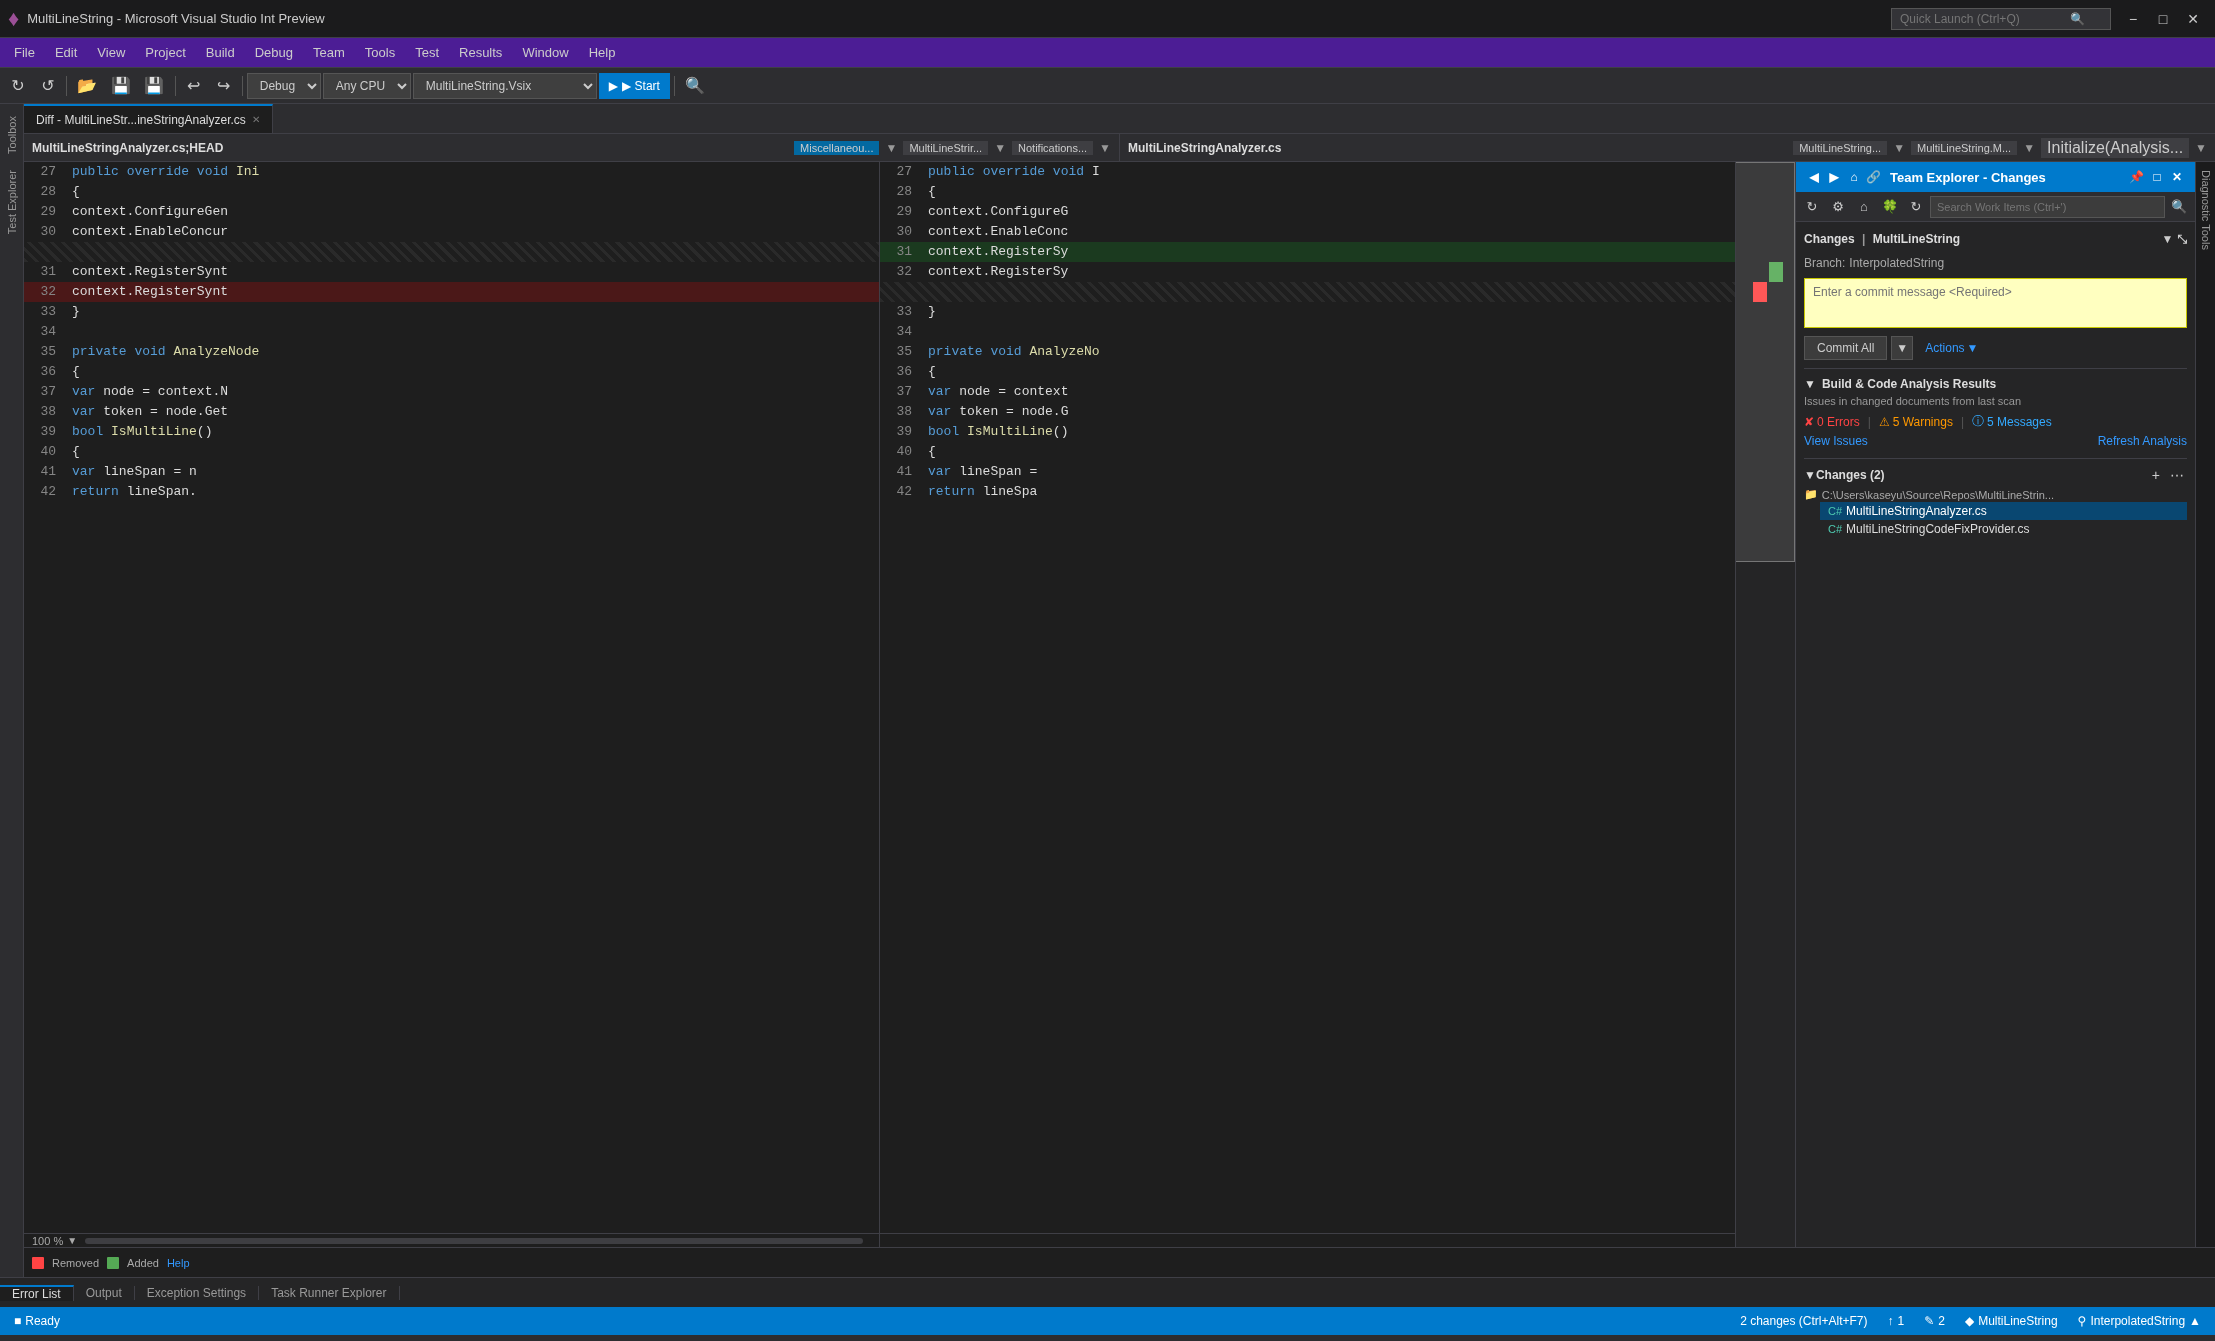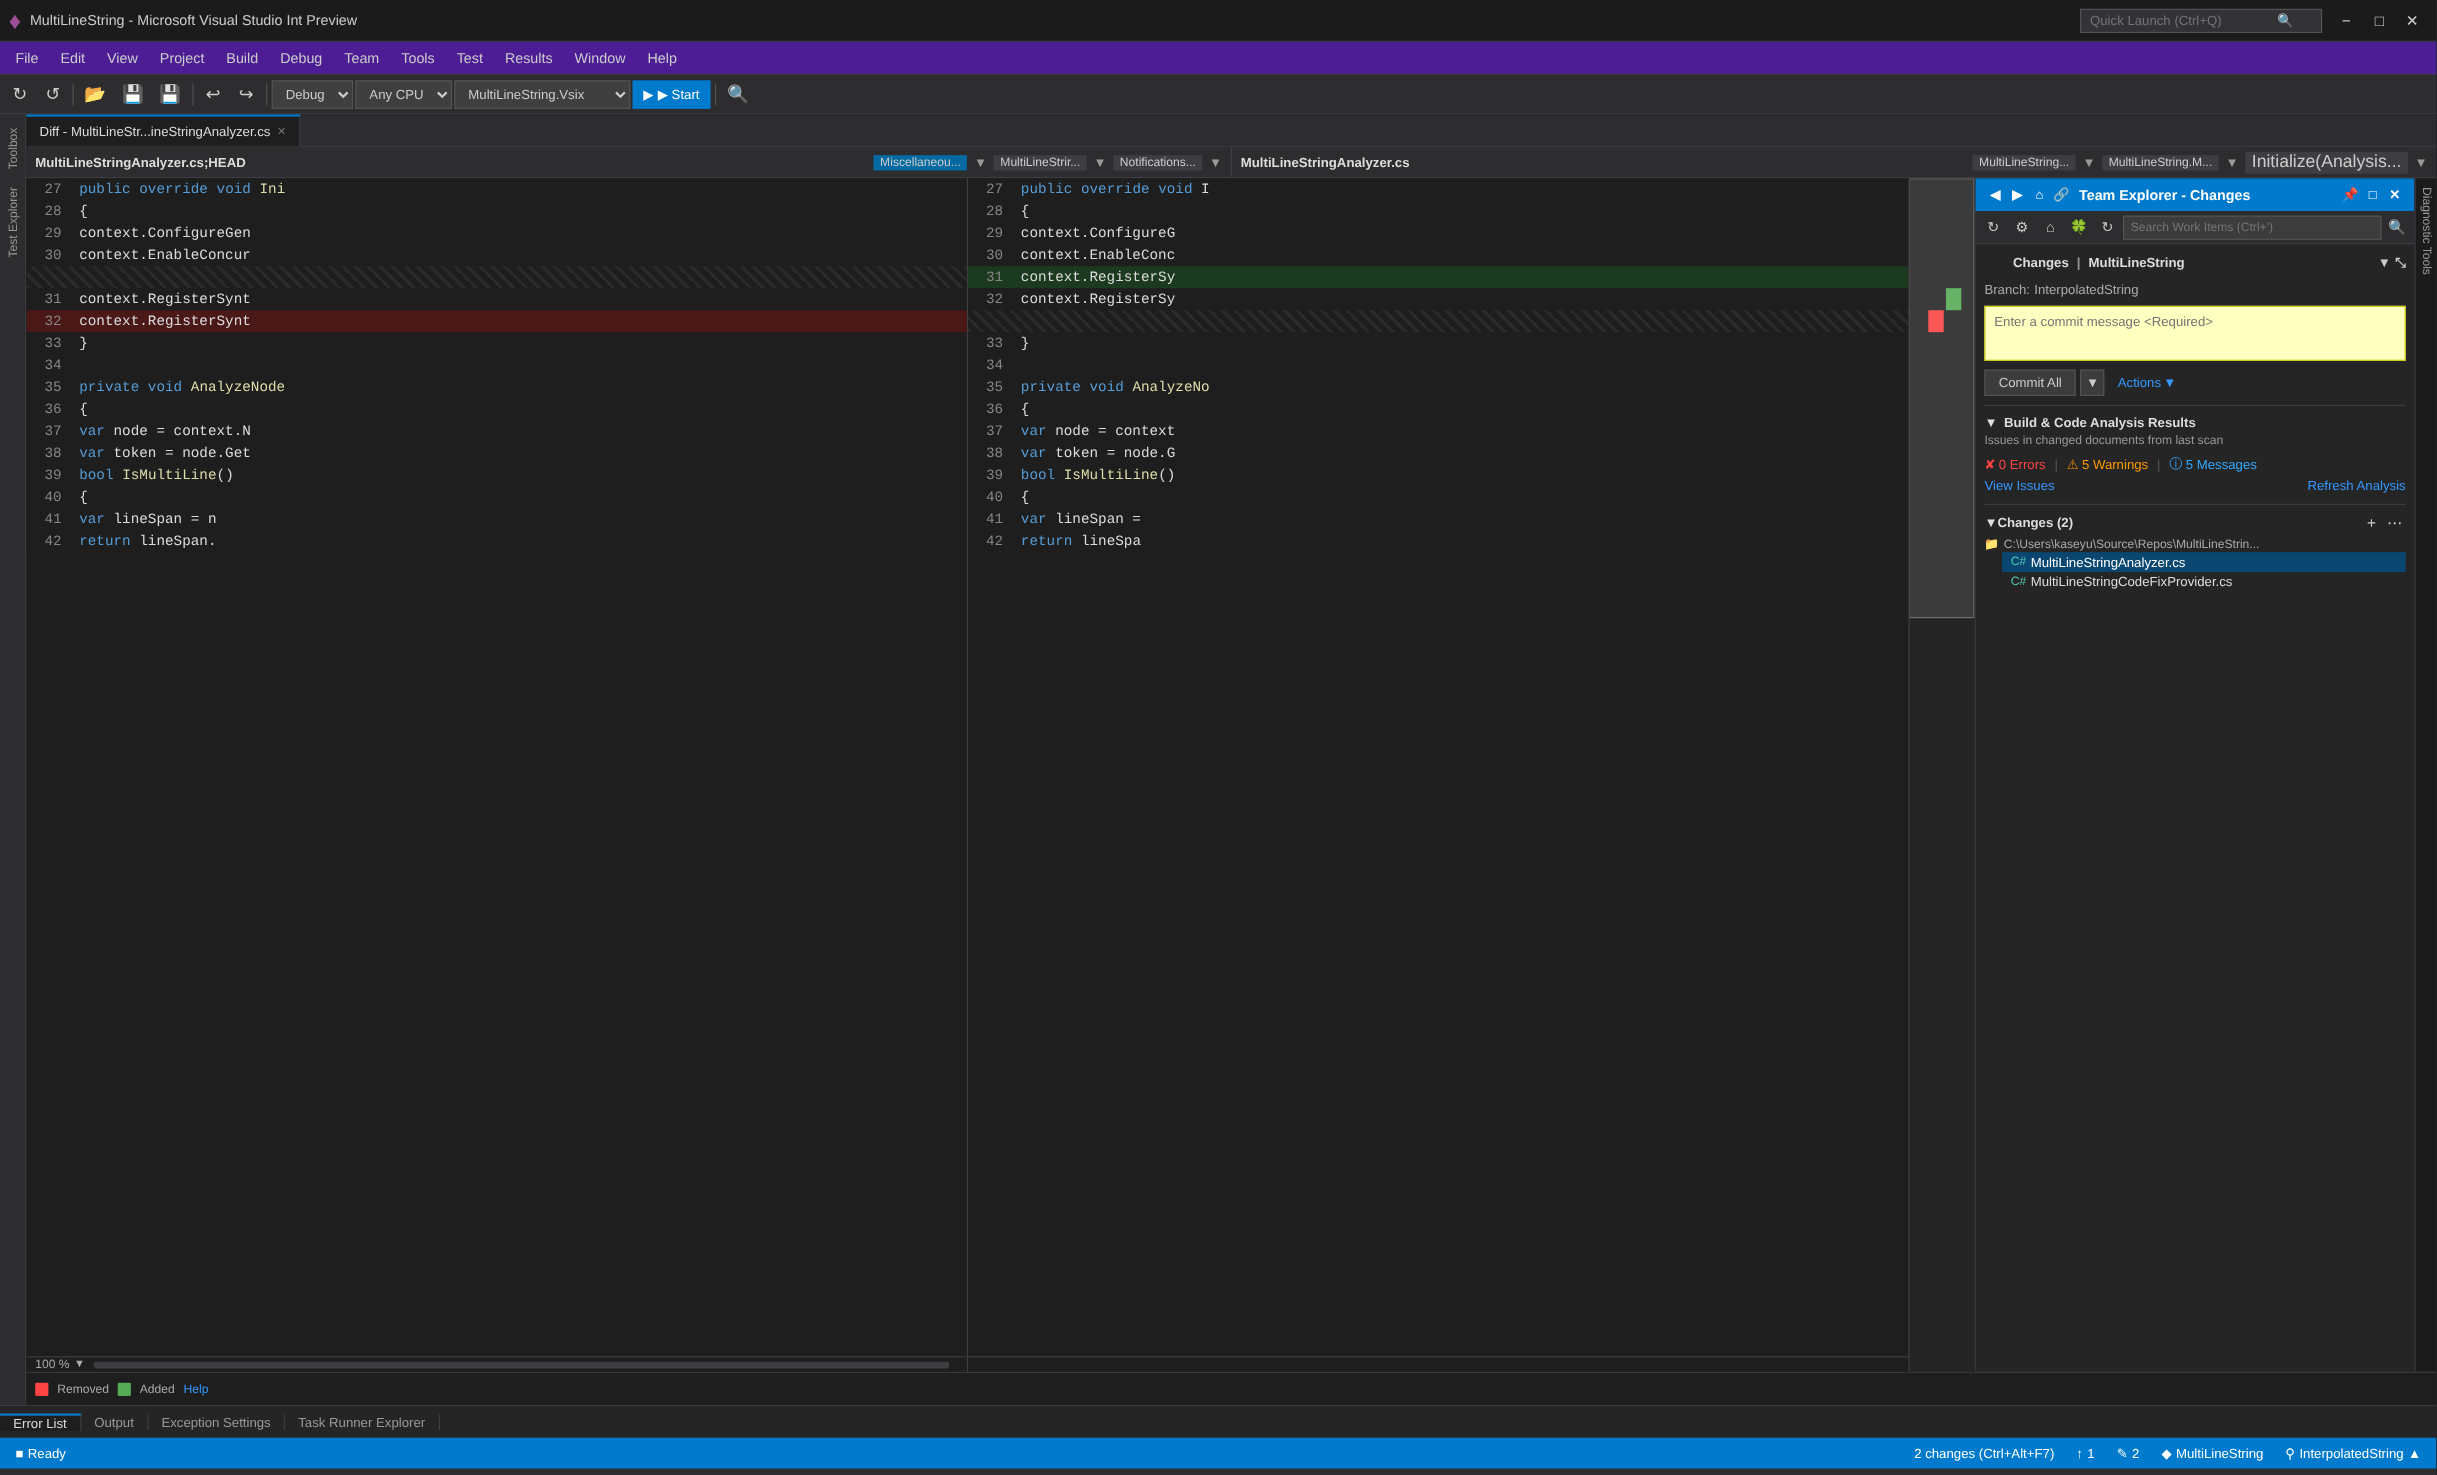--- a/index.html
+++ b/index.html
@@ -294,21 +294,20 @@
     .te-body { flex: 1; overflow-y: auto; padding: 8px; display: flex; flex-direction: column; gap: 8px; }
 
     .te-section-header {
       display: flex;
       align-items: flex-end;
       justify-content: space-between;
       font-size: 12px;
       color: #ddd;
       font-weight: bold;
       padding: 2px 0;
-      margin-left: 26px;
     }
 
     .commit-box {
       background: #ffffc0;
       color: #1e1e1e;
       padding: 6px 8px;
       font-size: 12px;
       min-height: 50px;
       border: 1px solid #c8c800;
       font-family: 'Segoe UI', sans-serif;
@@ -618,21 +617,21 @@
   <div class="toolbar-separator"></div>
   <button class="toolbar-btn">↩</button>
   <button class="toolbar-btn">↪</button>
   <div class="toolbar-separator"></div>
   <select class="toolbar-dropdown">
     <option>Debug</option>
   </select>
   <select class="toolbar-dropdown">
     <option>Any CPU</option>
   </select>
-  <select class="toolbar-dropdown" style="width:160px;">
+  <select class="toolbar-dropdown" style="width:184px;">
     <option>MultiLineString.Vsix</option>
   </select>
   <button class="start-btn">
     <span>▶</span>
     <span>▶ Start</span>
   </button>
   <div class="toolbar-separator"></div>
   <button class="toolbar-btn">🔍</button>
 </div>
 

